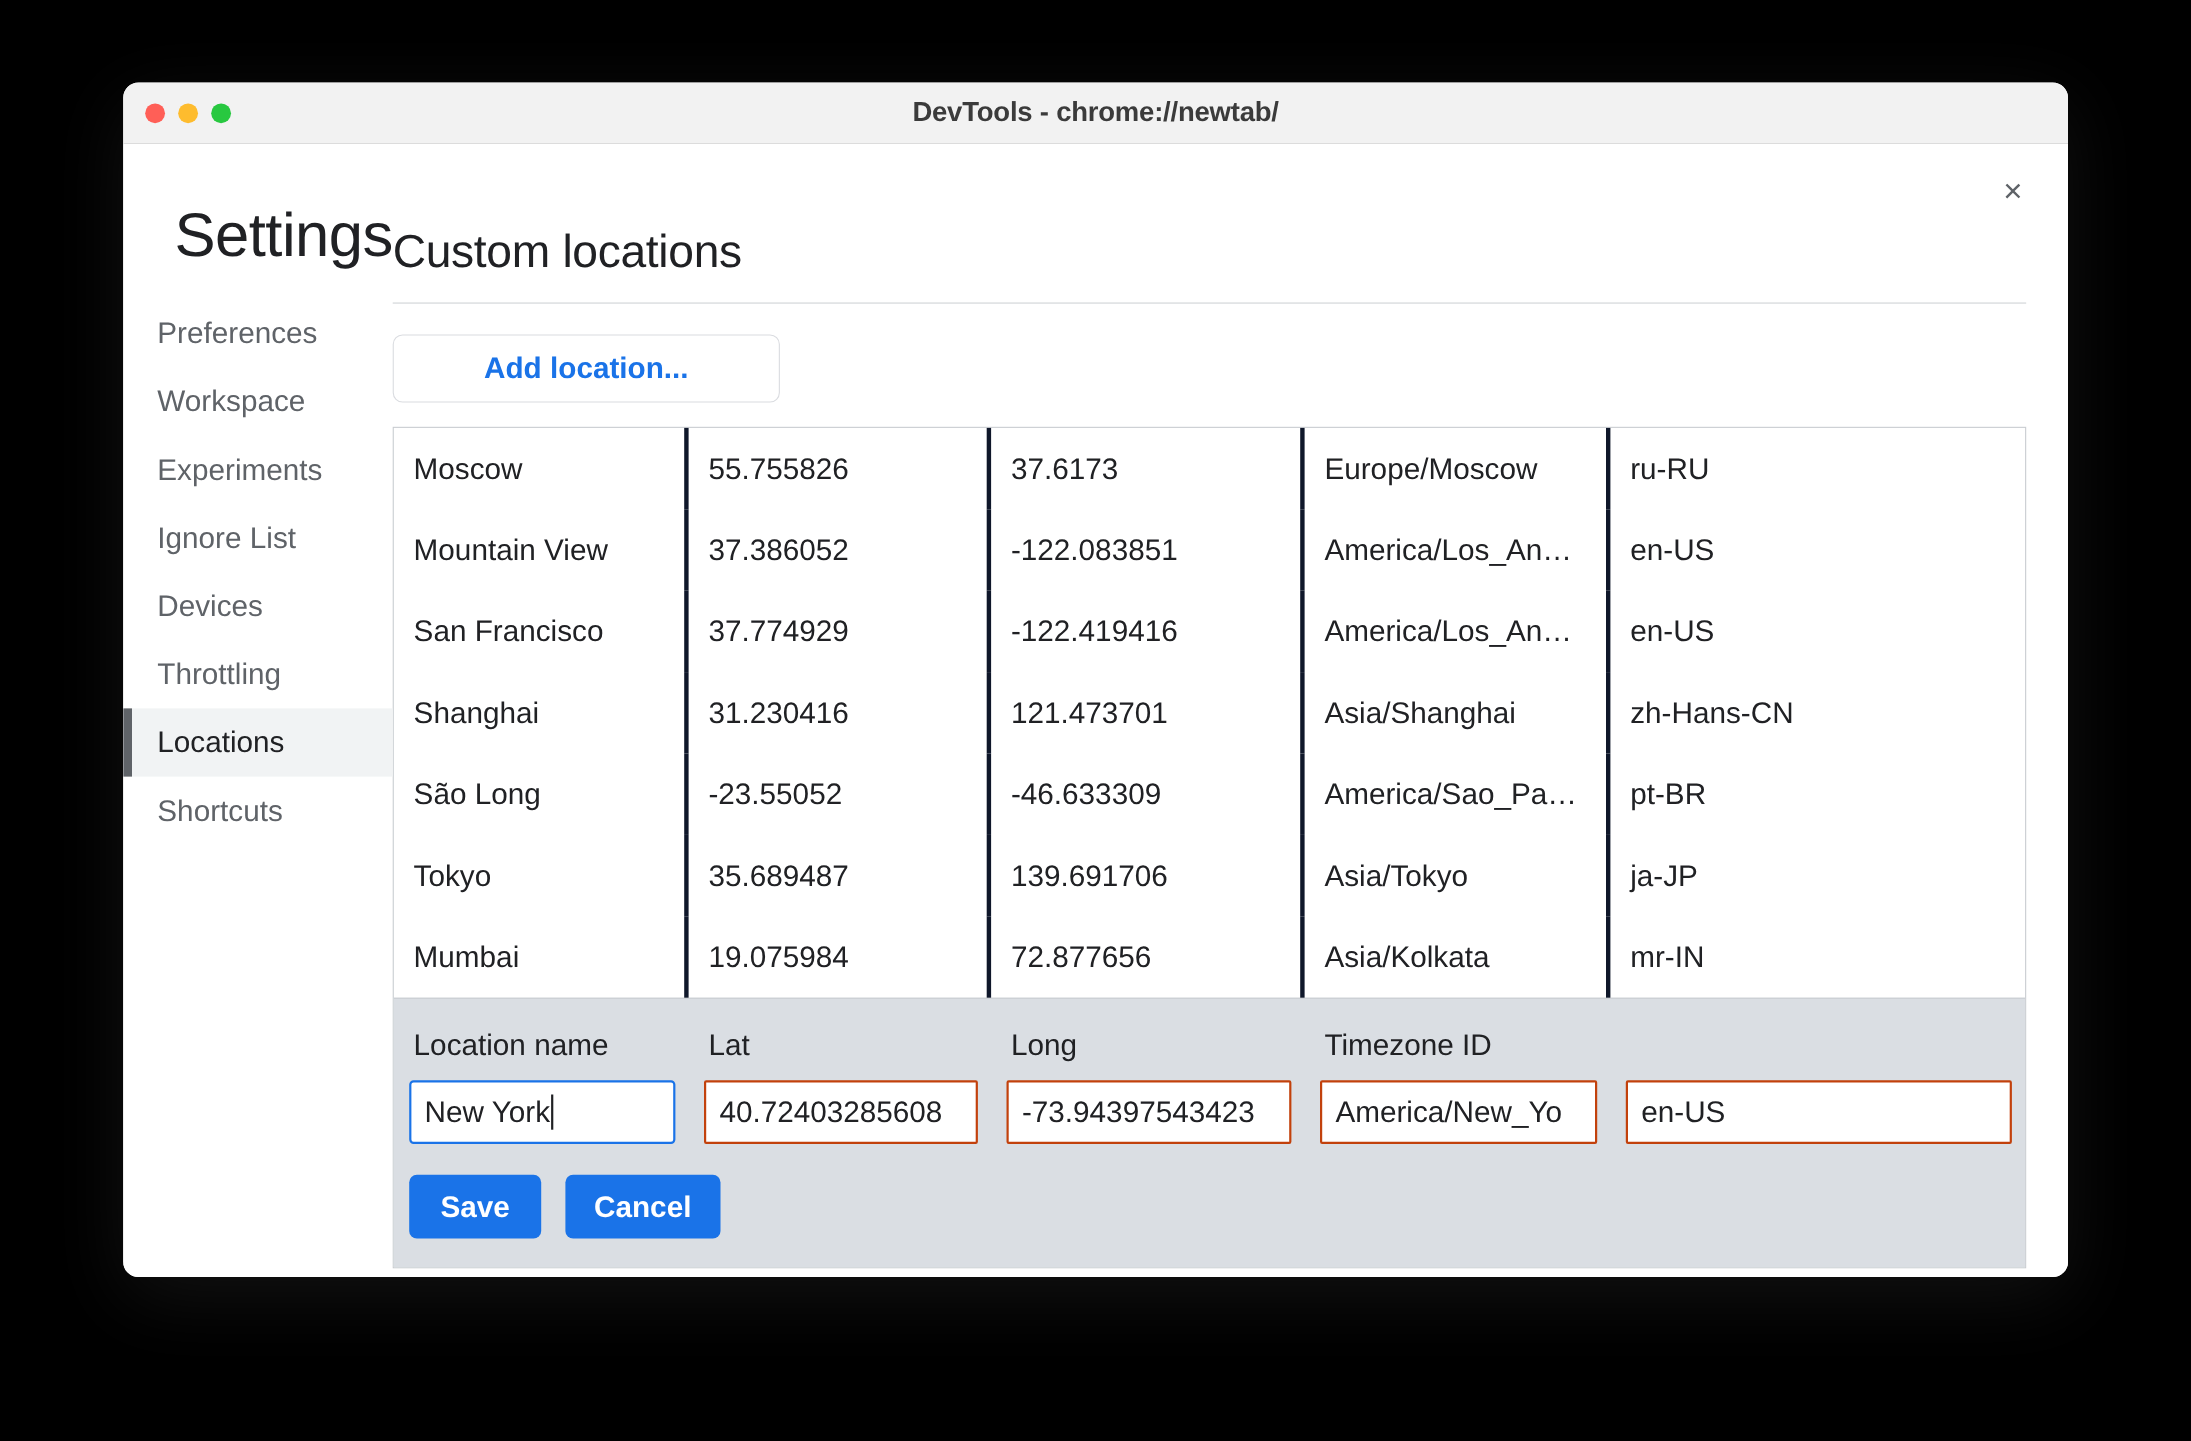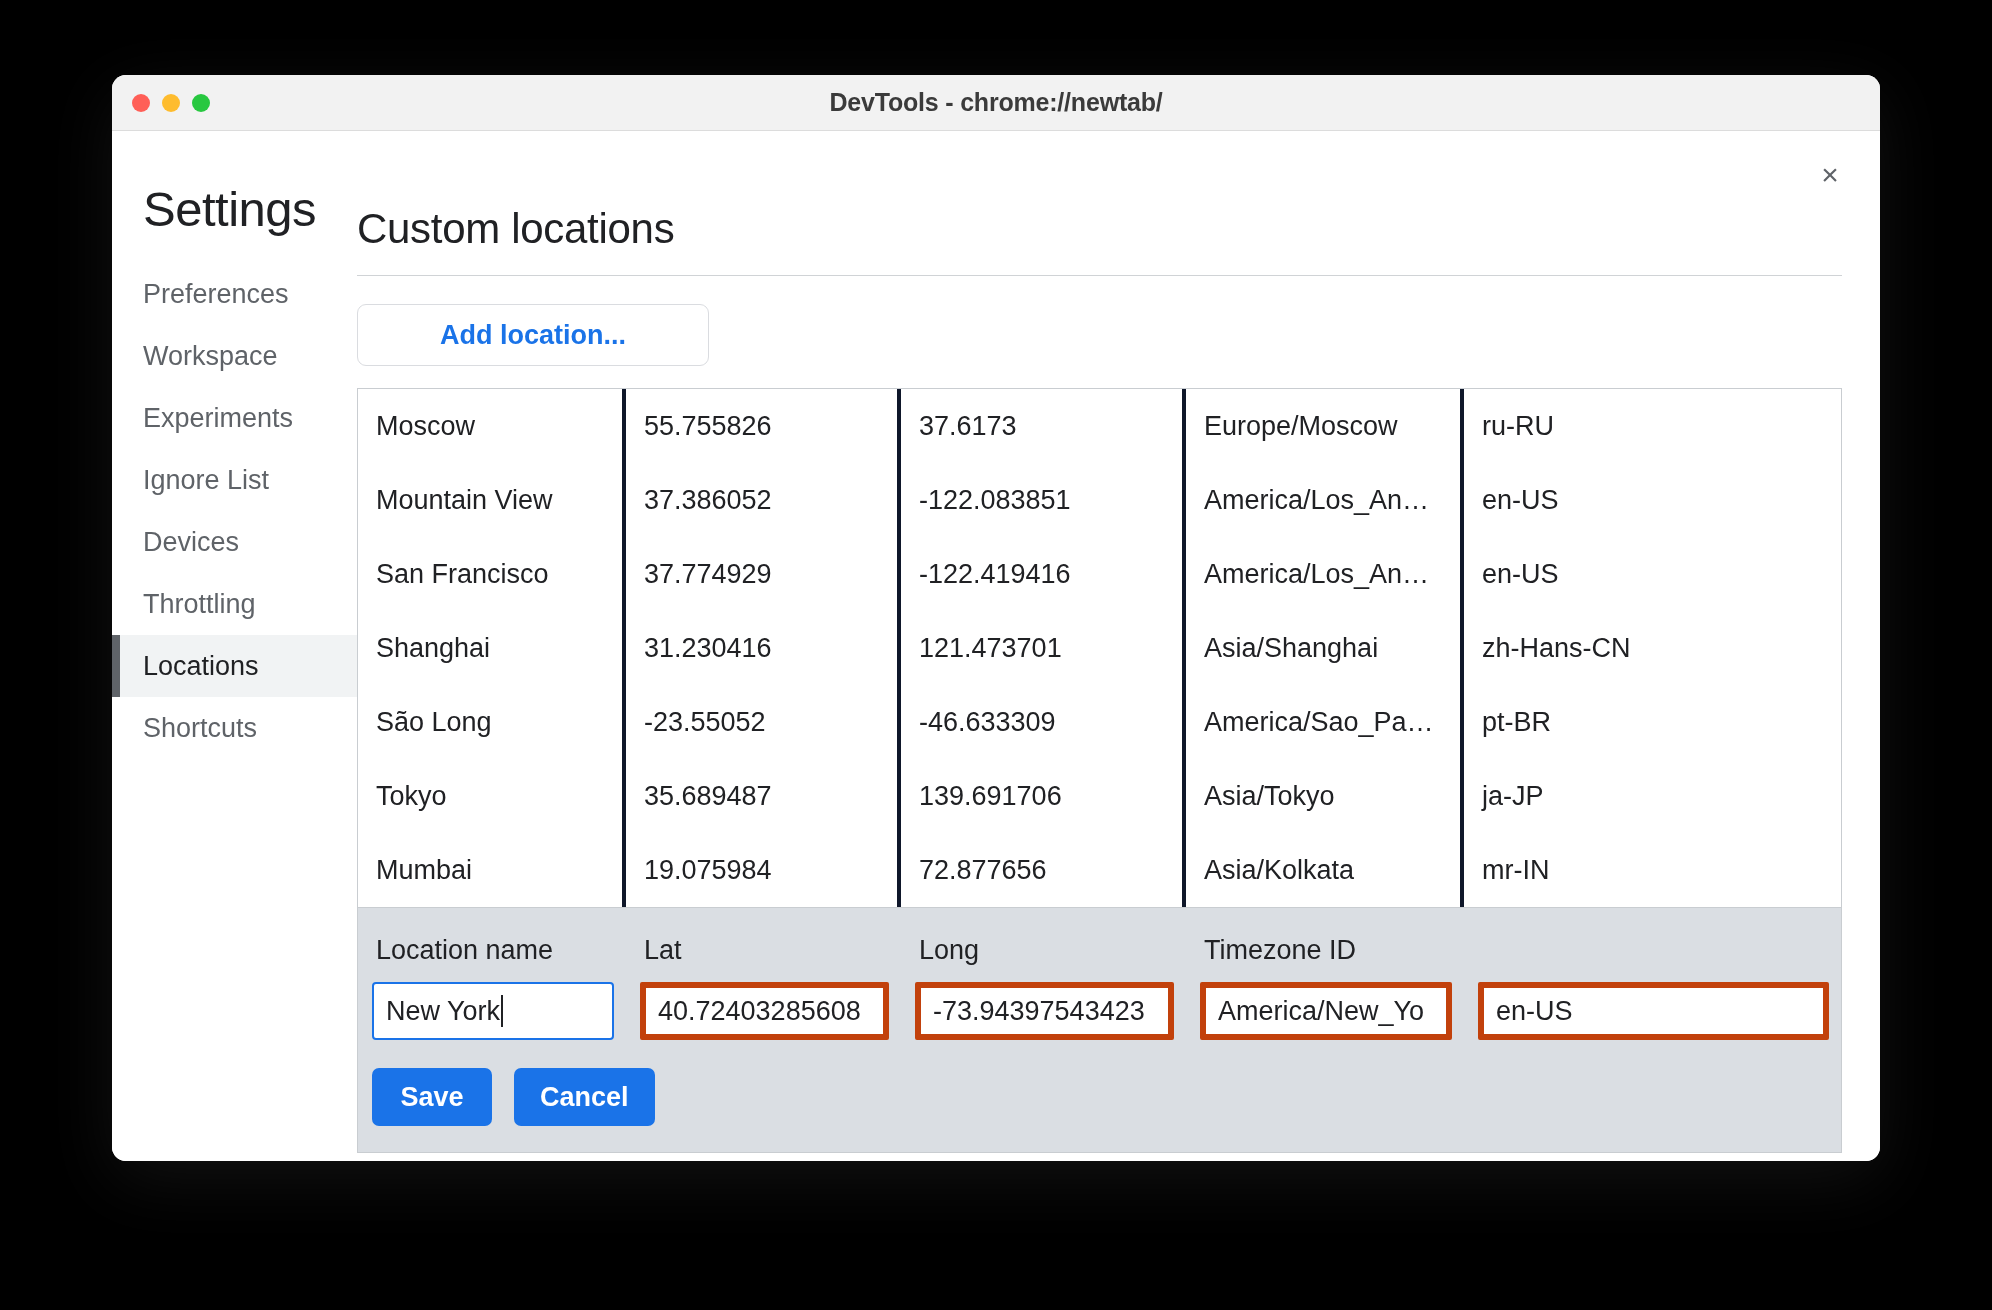--- a/index.html
+++ b/index.html
@@ -97,25 +97,26 @@
   }
 
   
   .sidebar {
     flex: 0 0 245px;
     padding-left: 0;
     padding-top: 16px;
   }
 
   .sidebar-title {
-    font-size: 49px;
+    font-size: 56px;
     color: #202124;
     font-weight: 400;
     padding: 0 0 26px 31px;
     letter-spacing: -0.5px;
+    text-align: right;
   }
 
   .sidebar-item {
     position: relative;
     height: 62px;
     display: flex;
     align-items: center;
     padding-left: 31px;
     font-size: 27px;
     color: #5f6368;
@@ -234,21 +235,21 @@
   }
   .field-wrap { padding-left: 14px; padding-right: 12px; }
 
   .tfield {
     width: 100%;
     height: 58px;
     padding: 0 12px;
     font-size: 27px;
     color: #202124;
     background: #ffffff;
-    border: 6px solid #c2410c;
+    border: 2px solid #c2410c;
     border-radius: 2px;
     font-family: "Liberation Sans", sans-serif;
     outline: none;
     display: flex;
     align-items: center;
     overflow: hidden;
     white-space: nowrap;
   }
   .tfield.focused {
     border: 2px solid #1a73e8;

